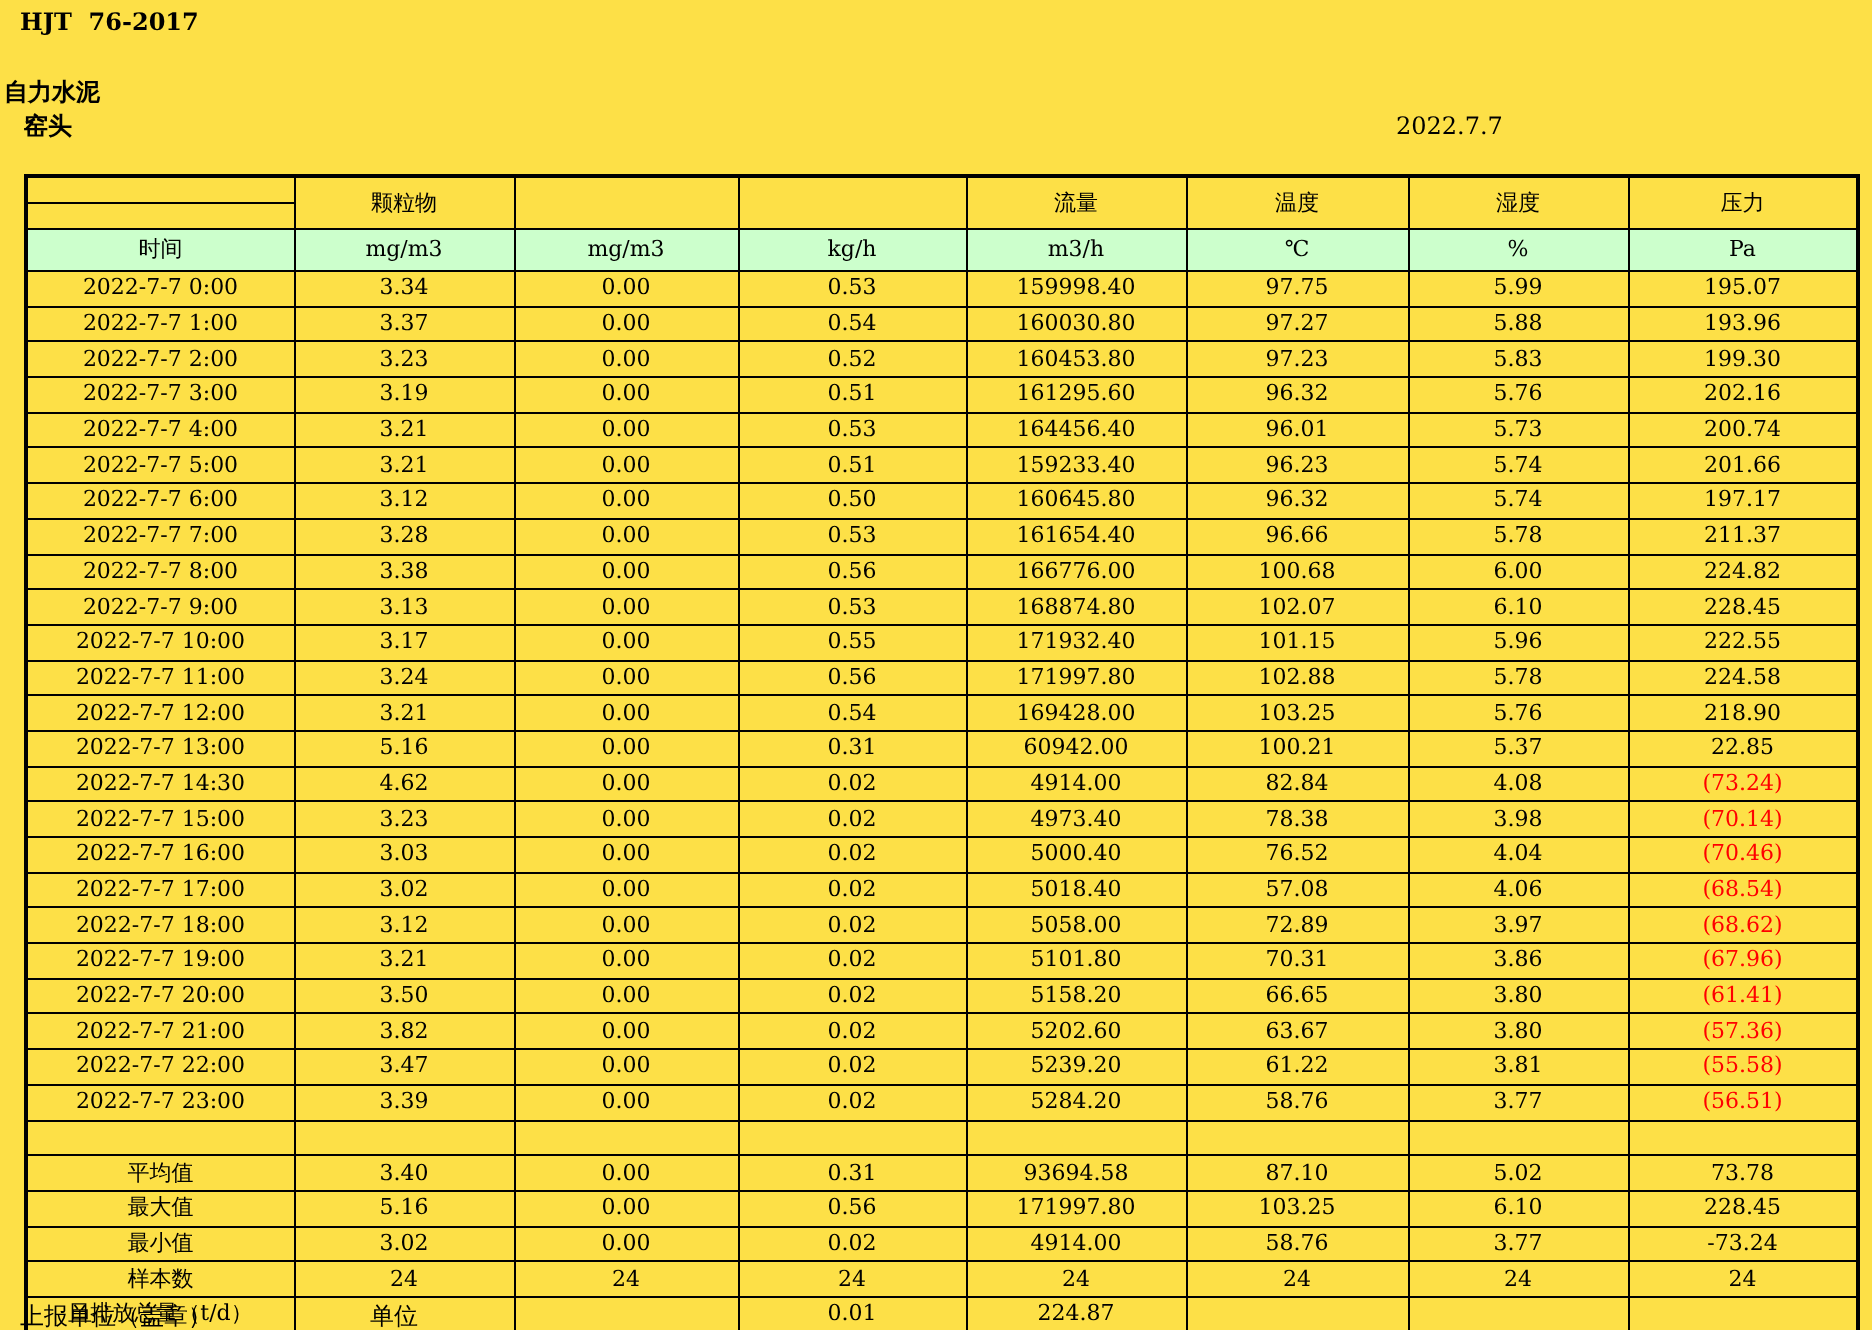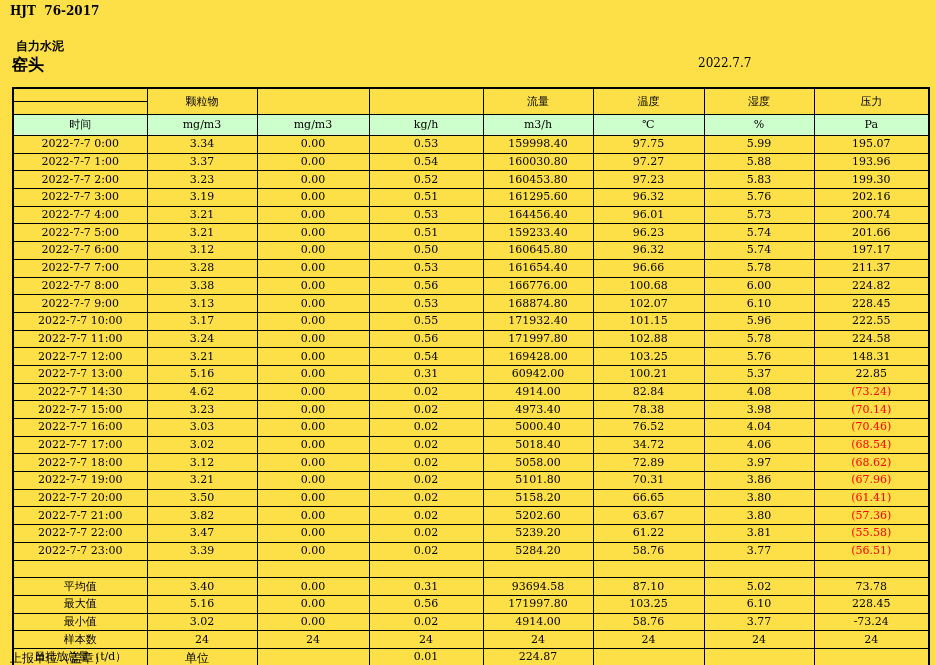--- a/index.html
+++ b/index.html
@@ -2,22 +2,22 @@
 <html><head>
 <meta charset="utf-8">
 <style>
   html,body { margin:0; padding:0; background:#ffffff; }
   .sheet {
     position:relative; width:936px; height:665px; background:#fde047;
     font-family:"DejaVu Serif","Liberation Serif",serif; color:#000;
   }
   .hdr-standard { position:absolute; left:10px; top:4px; font-size:12px; font-weight:bold; white-space:pre; }
   .hdr-title { position:absolute; left:0; top:20px; width:100%; text-align:center; font-size:16px; font-weight:bold; }
-  .hdr-company { position:absolute; left:16px; top:38px; font-size:12px; font-weight:bold; }
-  .hdr-station { position:absolute; left:12px; top:55px; font-size:16px; font-weight:bold;text-align:center; }
+  .hdr-company { position:absolute; left:2px; top:38px; font-size:12px; font-weight:bold; }
+  .hdr-station { position:absolute; left:12px; top:55px; font-size:12px; font-weight:bold;text-align:center; }
   .hdr-date { position:absolute; left:698px; top:56px; font-size:12px;text-align:right; }
 
   table.report {
     position:absolute; left:12px; top:87px; width:916px;
     border-collapse:collapse; table-layout:fixed;
     border:2px solid #000;
   }
   table.report td {
     border:1px solid #000; font-size:11px; text-align:center;
     padding:0; height:16.7px; line-height:16px;
@@ -201,21 +201,21 @@
           <td>224.58</td>
         </tr>
         <tr>
           <td>2022-7-7 12:00</td>
           <td>3.21</td>
           <td>0.00</td>
           <td>0.54</td>
           <td>169428.00</td>
           <td>103.25</td>
           <td>5.76</td>
-          <td>148.31</td>
+          <td>218.90</td>
         </tr>
         <tr>
           <td>2022-7-7 13:00</td>
           <td>5.16</td>
           <td>0.00</td>
           <td>0.31</td>
           <td>60942.00</td>
           <td>100.21</td>
           <td>5.37</td>
           <td>22.85</td>
@@ -249,21 +249,21 @@
           <td>76.52</td>
           <td>4.04</td>
           <td class="neg">(70.46)</td>
         </tr>
         <tr>
           <td>2022-7-7 17:00</td>
           <td>3.02</td>
           <td>0.00</td>
           <td>0.02</td>
           <td>5018.40</td>
-          <td>34.72</td>
+          <td>57.08</td>
           <td>4.06</td>
           <td class="neg">(68.54)</td>
         </tr>
         <tr>
           <td>2022-7-7 18:00</td>
           <td>3.12</td>
           <td>0.00</td>
           <td>0.02</td>
           <td>5058.00</td>
           <td>72.89</td>

